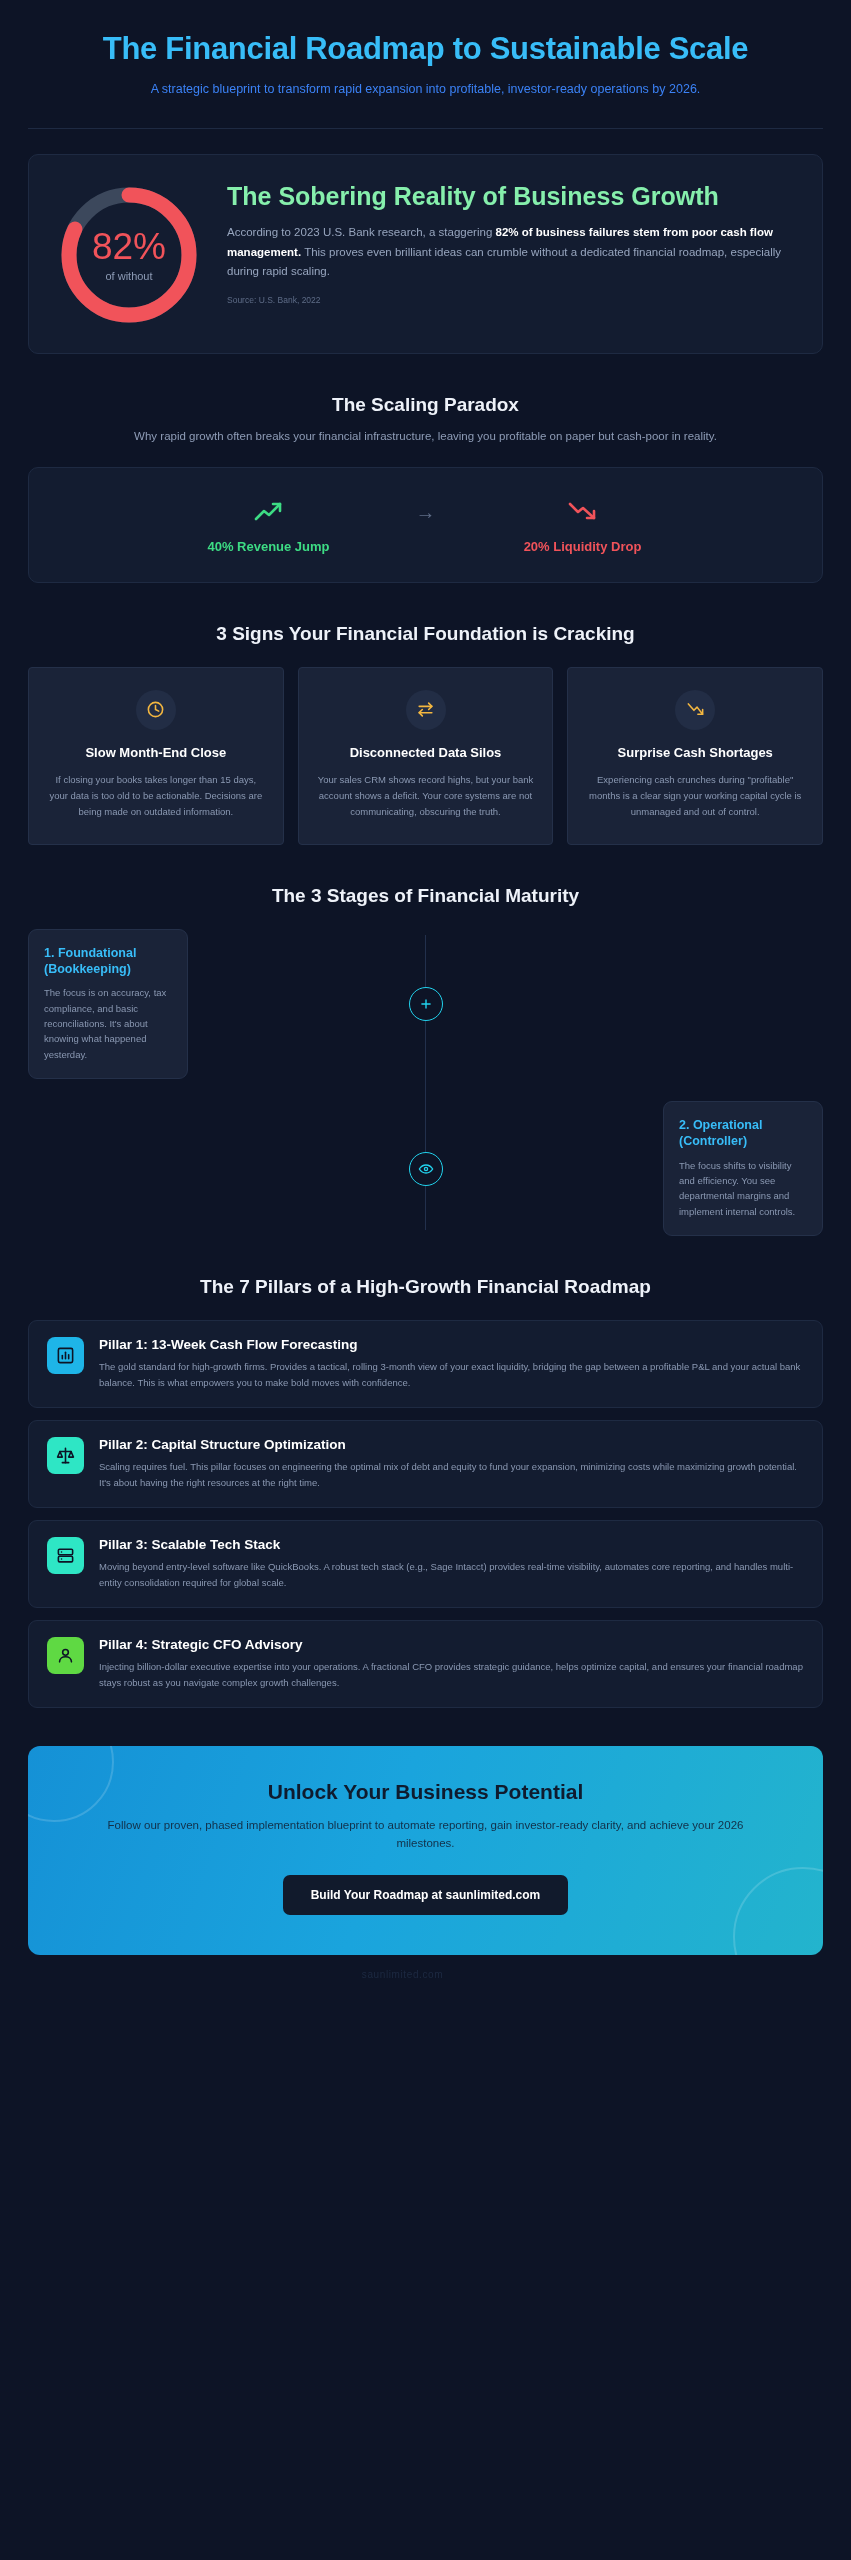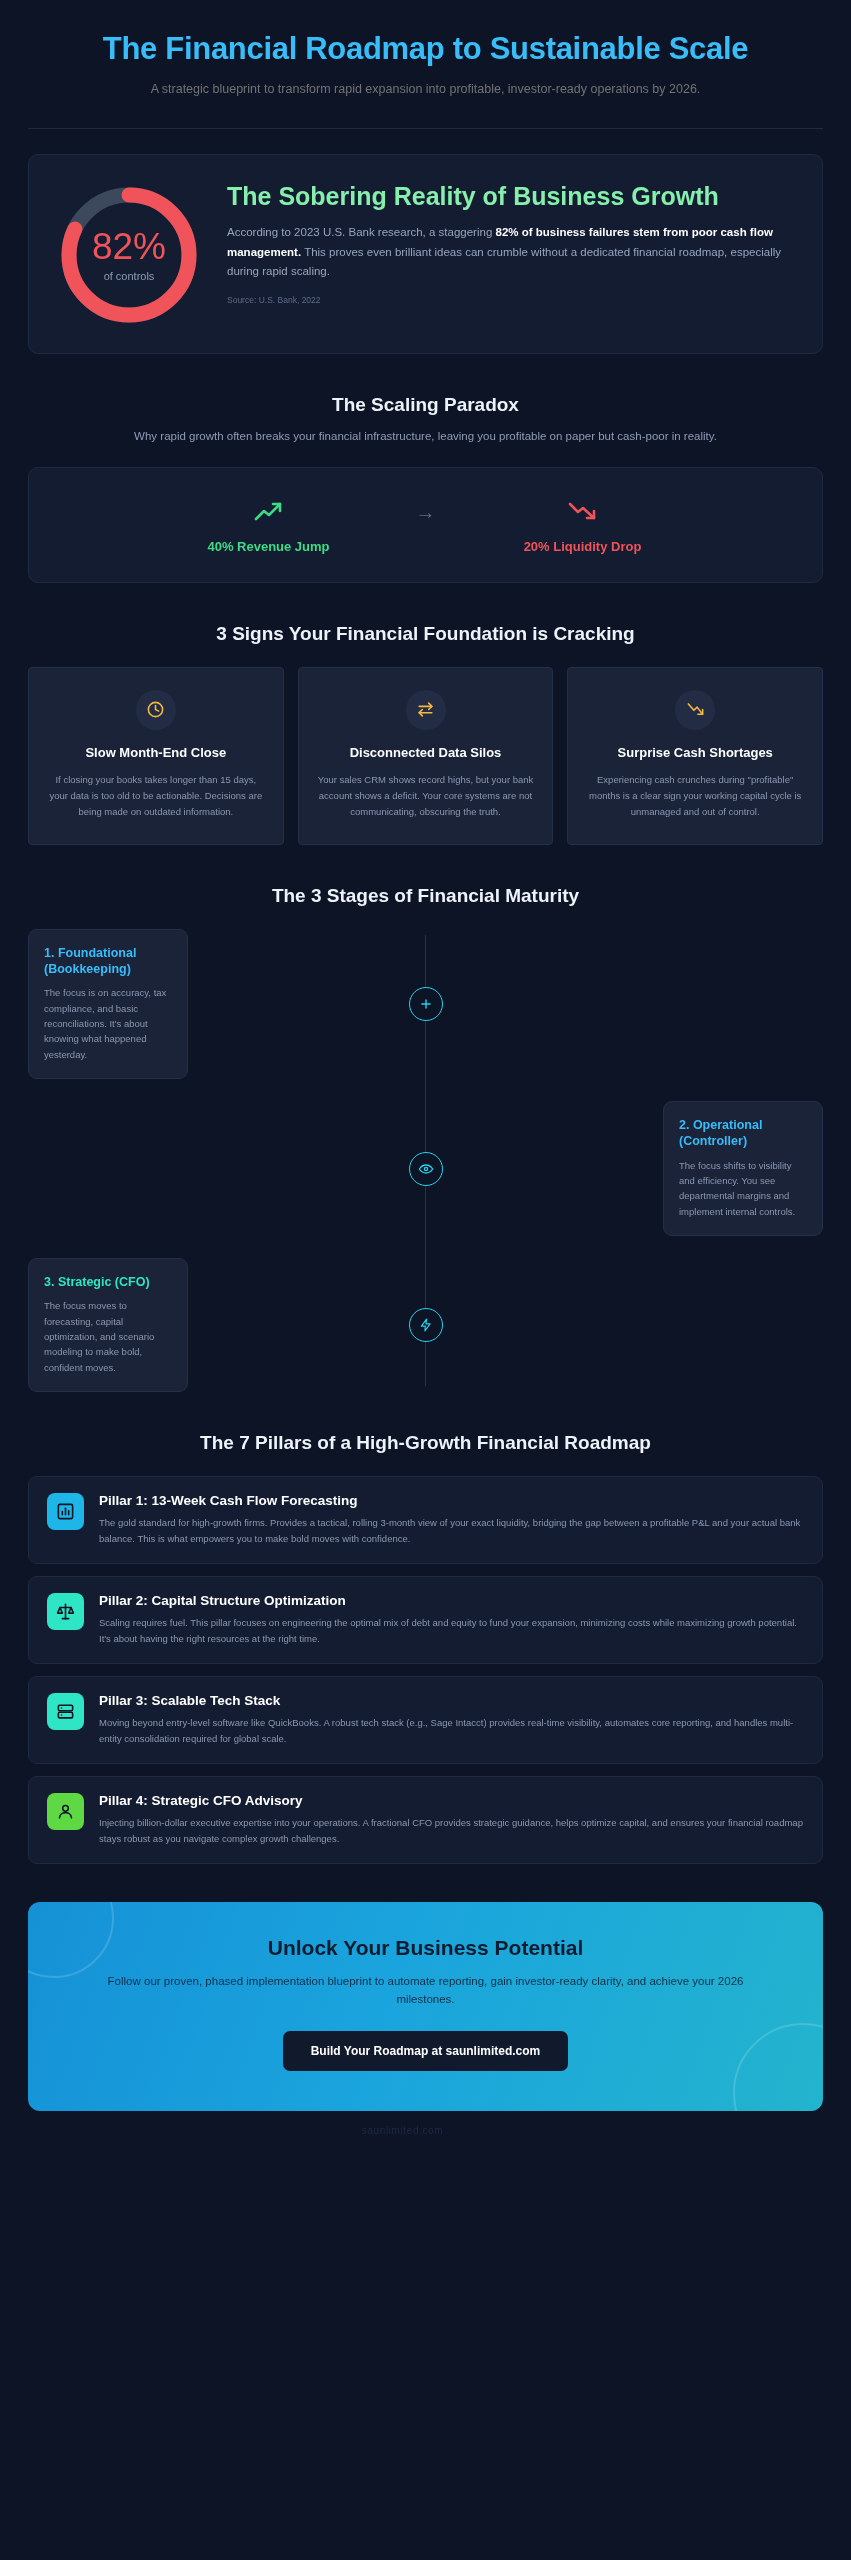--- a/index.html
+++ b/index.html
@@ -26,21 +26,21 @@
     font-size: 31px;
     line-height: 1.2;
     font-weight: bold;
     color: #38bdf8;
     letter-spacing: -0.3px;
   }
   .hero p {
     margin-top: 13px;
     font-size: 12.5px;
     line-height: 1.55;
-    color: #737373;
+    color: #3b82f6;
     padding: 0 18px;
   }
   .divider {
     margin: 28px 28px 0 28px;
     height: 1px;
     background: #1e2a42;
   }
 
   
   .stat-card {
@@ -325,21 +325,21 @@
   <div class="divider"></div>
 
   <div class="stat-card">
     <div class="donut-wrap">
       <svg width="152" height="152" viewBox="0 0 152 152">
         <circle cx="76" cy="76" r="60" fill="none" stroke="#3c485c" stroke-width="15" stroke-linecap="round"></circle>
         <circle id="donut-arc" cx="76" cy="76" r="60" fill="none" stroke="#f1535a" stroke-width="15" stroke-linecap="round" transform="rotate(-90 76 76)" stroke-dasharray="309.1327171132356 376.99111843077515" stroke-dashoffset="0"></circle>
       </svg>
       <div class="donut-center">
         <div class="donut-pct">82%</div>
-        <div class="donut-sub">of controls</div>
+        <div class="donut-sub">of without</div>
       </div>
     </div>
     <div class="stat-body">
       <h2>The Sobering Reality of Business Growth</h2>
       <div class="para"><span>According to 2023 U.S. Bank research, a staggering </span><b>82% of business failures stem from poor cash flow management.</b><span> This proves even brilliant ideas can crumble without a dedicated financial roadmap, especially during rapid scaling.</span></div>
       <div class="stat-src">Source: U.S. Bank, 2022</div>
     </div>
   </div>
 
   <div class="sec-head">
@@ -431,31 +431,20 @@
           <path d="M2 12s3.8-6 10-6 10 6 10 6-3.8 6-10 6-10-6-10-6z"></path>
             <circle cx="12" cy="12" r="2.4"></circle>
         </svg>
       </div>
       <div class="stage-box">
         <h3 style="color:#38bdf8">2. Operational (Controller)</h3>
         <p>The focus shifts to visibility and efficiency. You see departmental margins and implement internal controls.</p>
       </div>
     </div>
 
-    <div class="stage-row left">
-      <div class="stage-box">
-        <h3 style="color:#2ee6c5">3. Strategic (CFO)</h3>
-        <p>The focus moves to forecasting, capital optimization, and scenario modeling to make bold, confident moves.</p>
-      </div>
-      <div class="stage-node">
-        <svg width="14" height="16" viewBox="0 0 24 24" fill="none" stroke="#22d3ee" stroke-width="2" stroke-linecap="round" stroke-linejoin="round">
-          <polygon points="13,2 4,14 11,14 10,22 19,10 12,10"></polygon>
-        </svg>
-      </div>
-    </div>
   </div>
 
   <div class="sec-head">
     <h2>The 7 Pillars of a High-Growth Financial Roadmap</h2>
   </div>
   <div class="pillars">
 
     <div class="pillar-card">
       <div class="pillar-icon" style="background:#1eb5e8">
         <svg width="19" height="19" viewBox="0 0 24 24" fill="none" stroke="#0d1426" stroke-width="2" stroke-linecap="round" stroke-linejoin="round">

